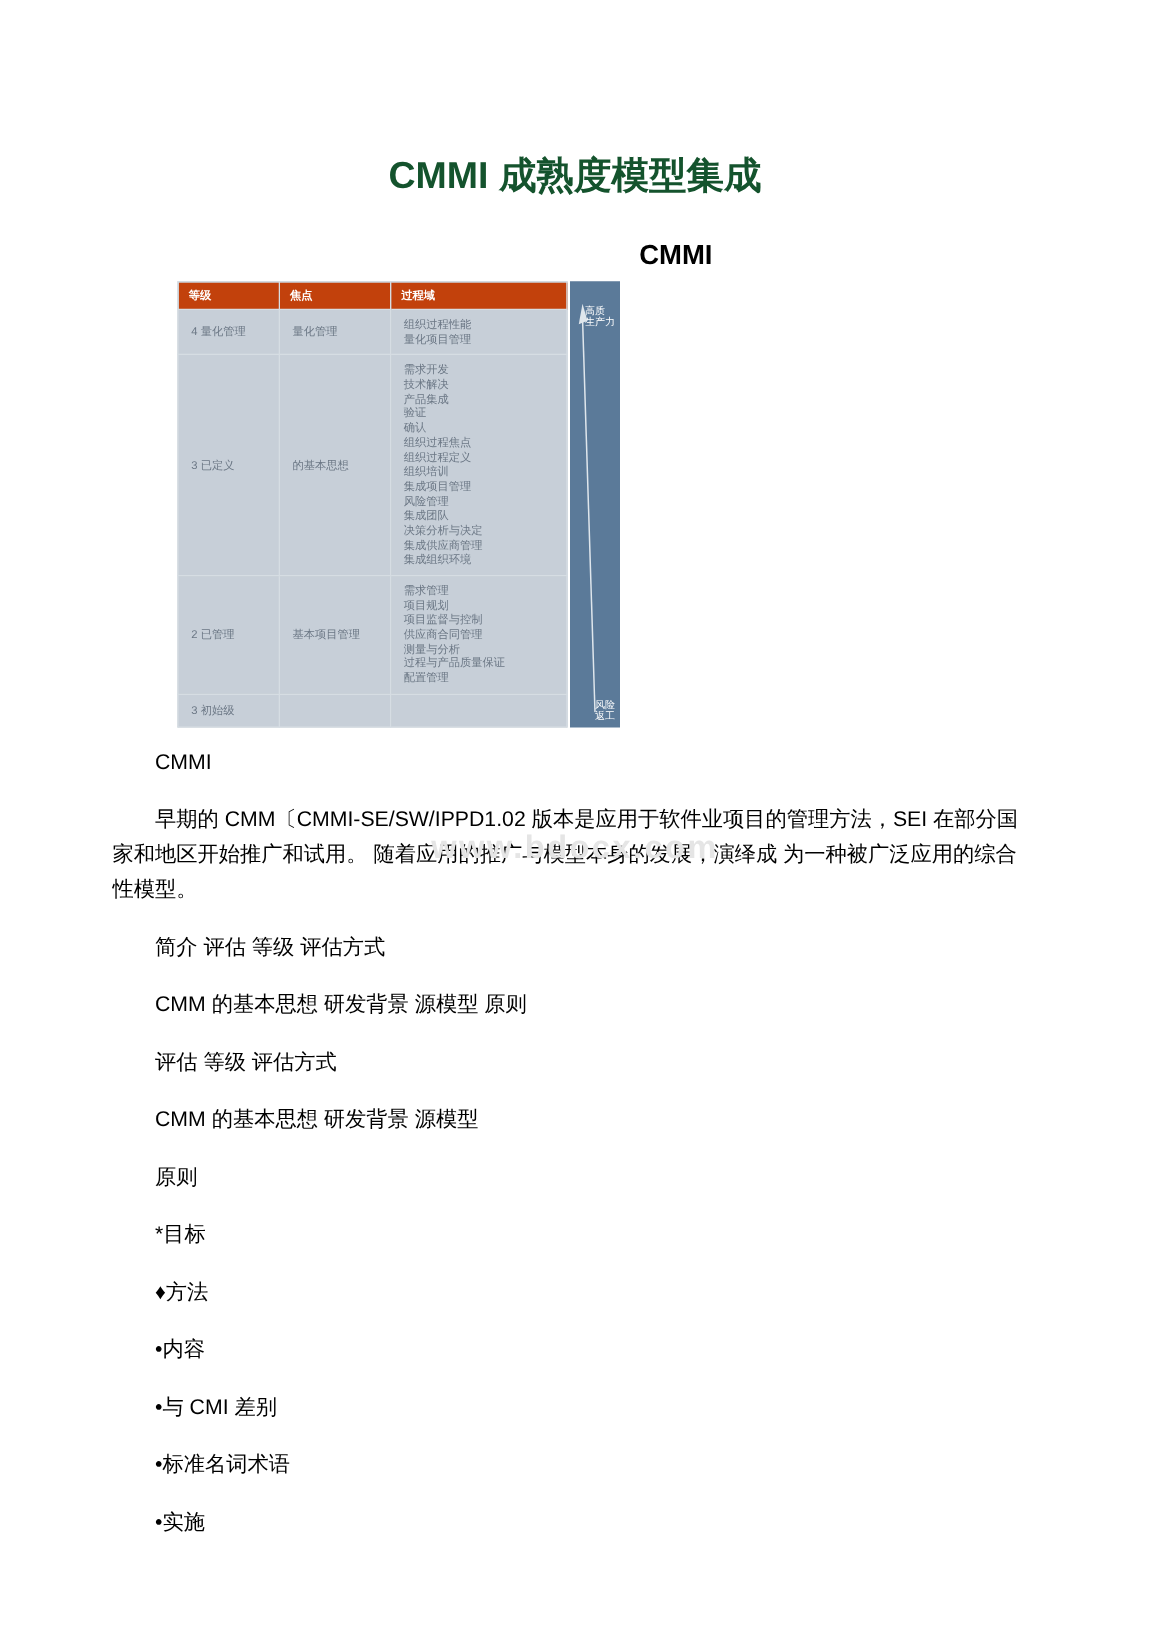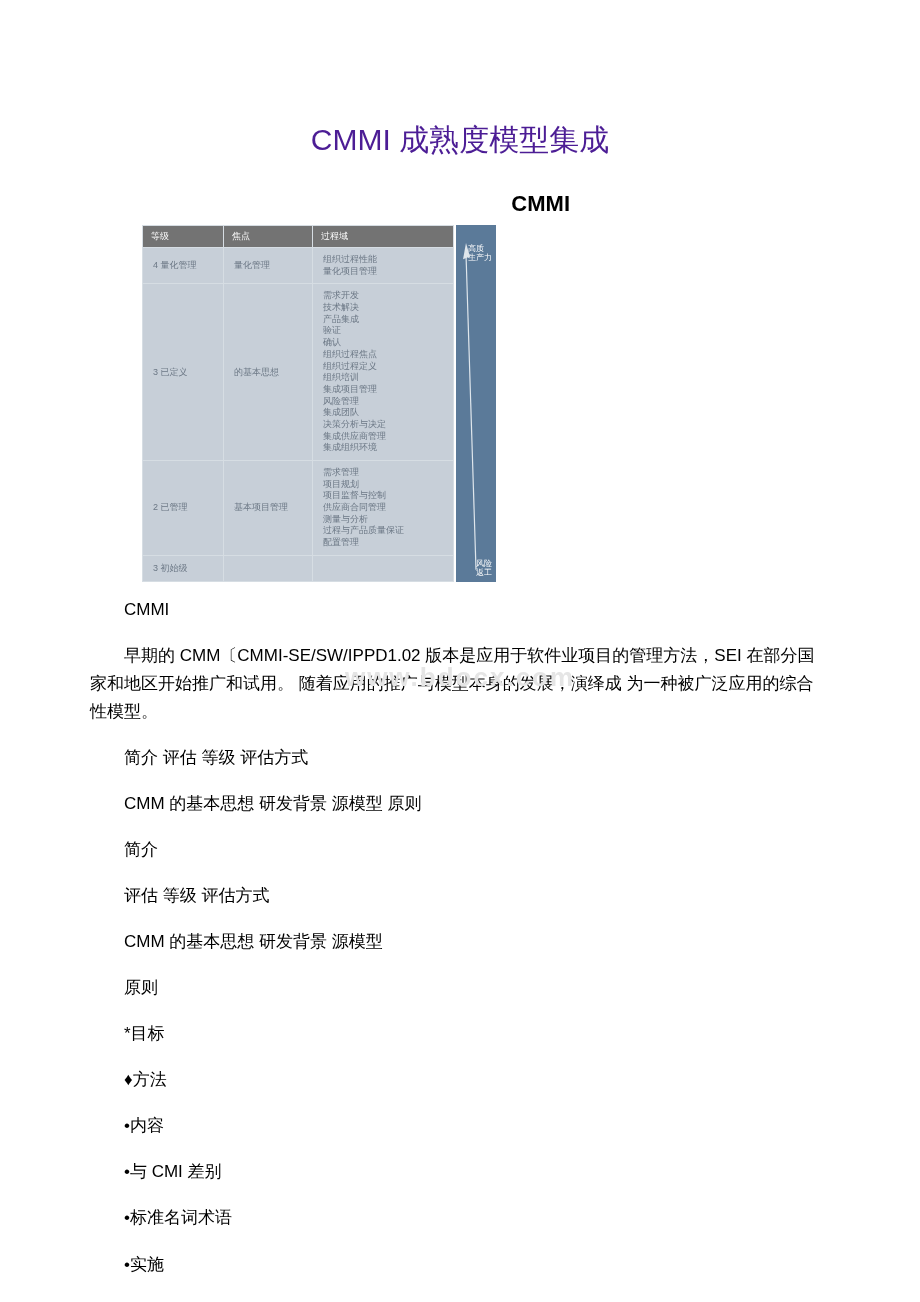--- a/index.html
+++ b/index.html
@@ -8,24 +8,24 @@
     background: #ffffff;
     font-family: "Microsoft YaHei", "SimSun", "Songti SC", sans-serif;
     width: 920px;
     box-sizing: border-box;
   }
   .page {
     padding: 120px 90px 60px 90px;
   }
   .title {
     font-size: 30px;
-    font-weight: normal;
+    font-weight: bold;
     text-align: center;
     margin: 0 0 30px 0;
-    color: #4c1d95;
+    color: #14532d;
   }
   .subtitle {
     font-size: 22px;
     font-weight: bold;
     text-align: right;
     padding-right: 260px;
     margin: 0 0 8px 0;
     color: #000;
   }
   .diagram {
@@ -33,25 +33,25 @@
     margin-left: 52px;
     margin-bottom: 14px;
   }
   .dtable {
     border-collapse: collapse;
     background: #b9c2cc;
     font-size: 9px;
     color: #fff;
   }
   .dtable th {
-    background: #737373;
+    background: #c2410c;
     color: #fff;
     text-align: left;
     padding: 4px 8px;
-    font-weight: normal;
+    font-weight: bold;
     border: 1px solid #d6dde3;
   }
   .dtable td {
     padding: 6px 10px;
     border: 1px solid #d6dde3;
     vertical-align: middle;
     color: #6b7785;
     background: #c7cfd8;
   }
   .dtable td.c0 { width: 60px; }
@@ -192,21 +192,20 @@
   <div class="body-text">
     <p class="label">CMMI</p>
 
     <div class="watermark-wrap">
       <div class="watermark">www.bdocx.com</div>
       <p>早期的 CMM〔CMMI-SE/SW/IPPD1.02 版本是应用于软件业项目的管理方法，SEI 在部分国家和地区开始推广和试用。 随着应用的推广与模型本身的发展，演绎成 为一种被广泛应用的综合性模型。</p>
     </div>
 
     <p class="label">简介 评估 等级 评估方式</p>
     <p class="label">CMM 的基本思想 研发背景 源模型 原则</p>
-    <p class="label">简介</p>
     <p class="label">评估 等级 评估方式</p>
     <p class="label">CMM 的基本思想 研发背景 源模型</p>
     <p class="label">原则</p>
     <p class="label">*目标</p>
     <p class="label">♦方法</p>
     <p class="label">•内容</p>
     <p class="label">•与 CMI 差别</p>
     <p class="label">•标准名词术语</p>
     <p class="label">•实施</p>
 

